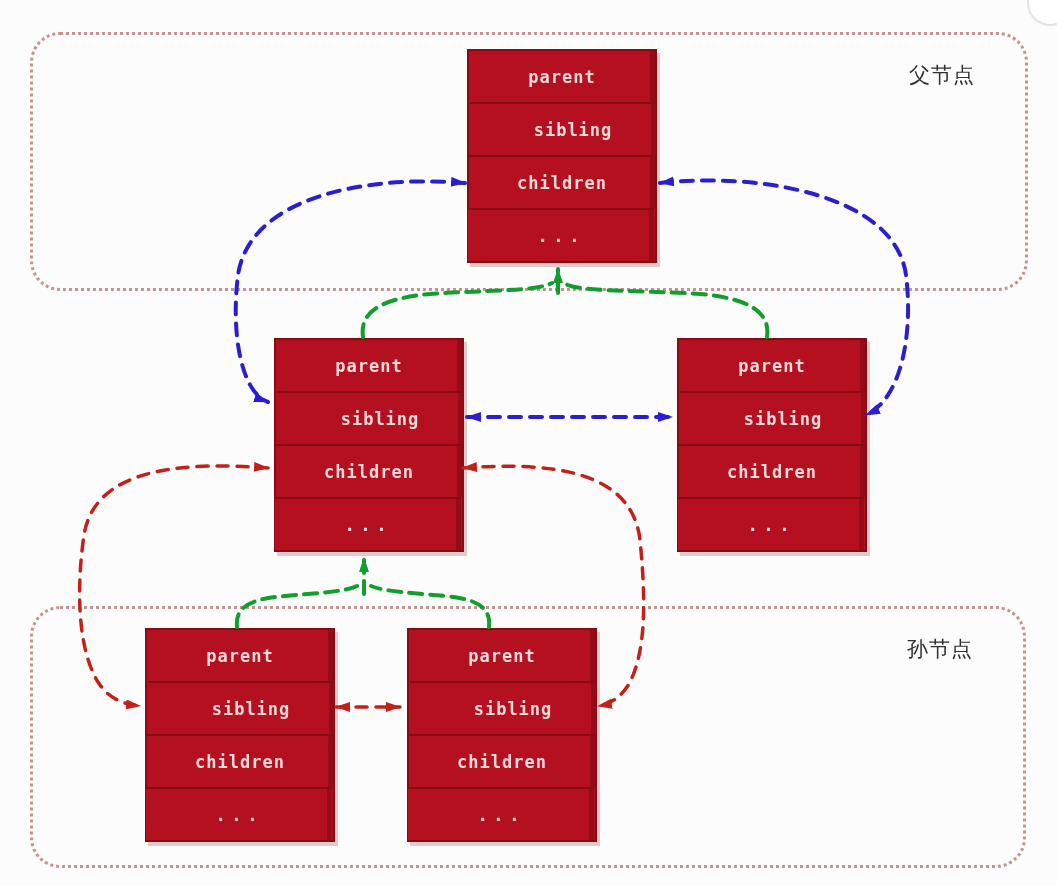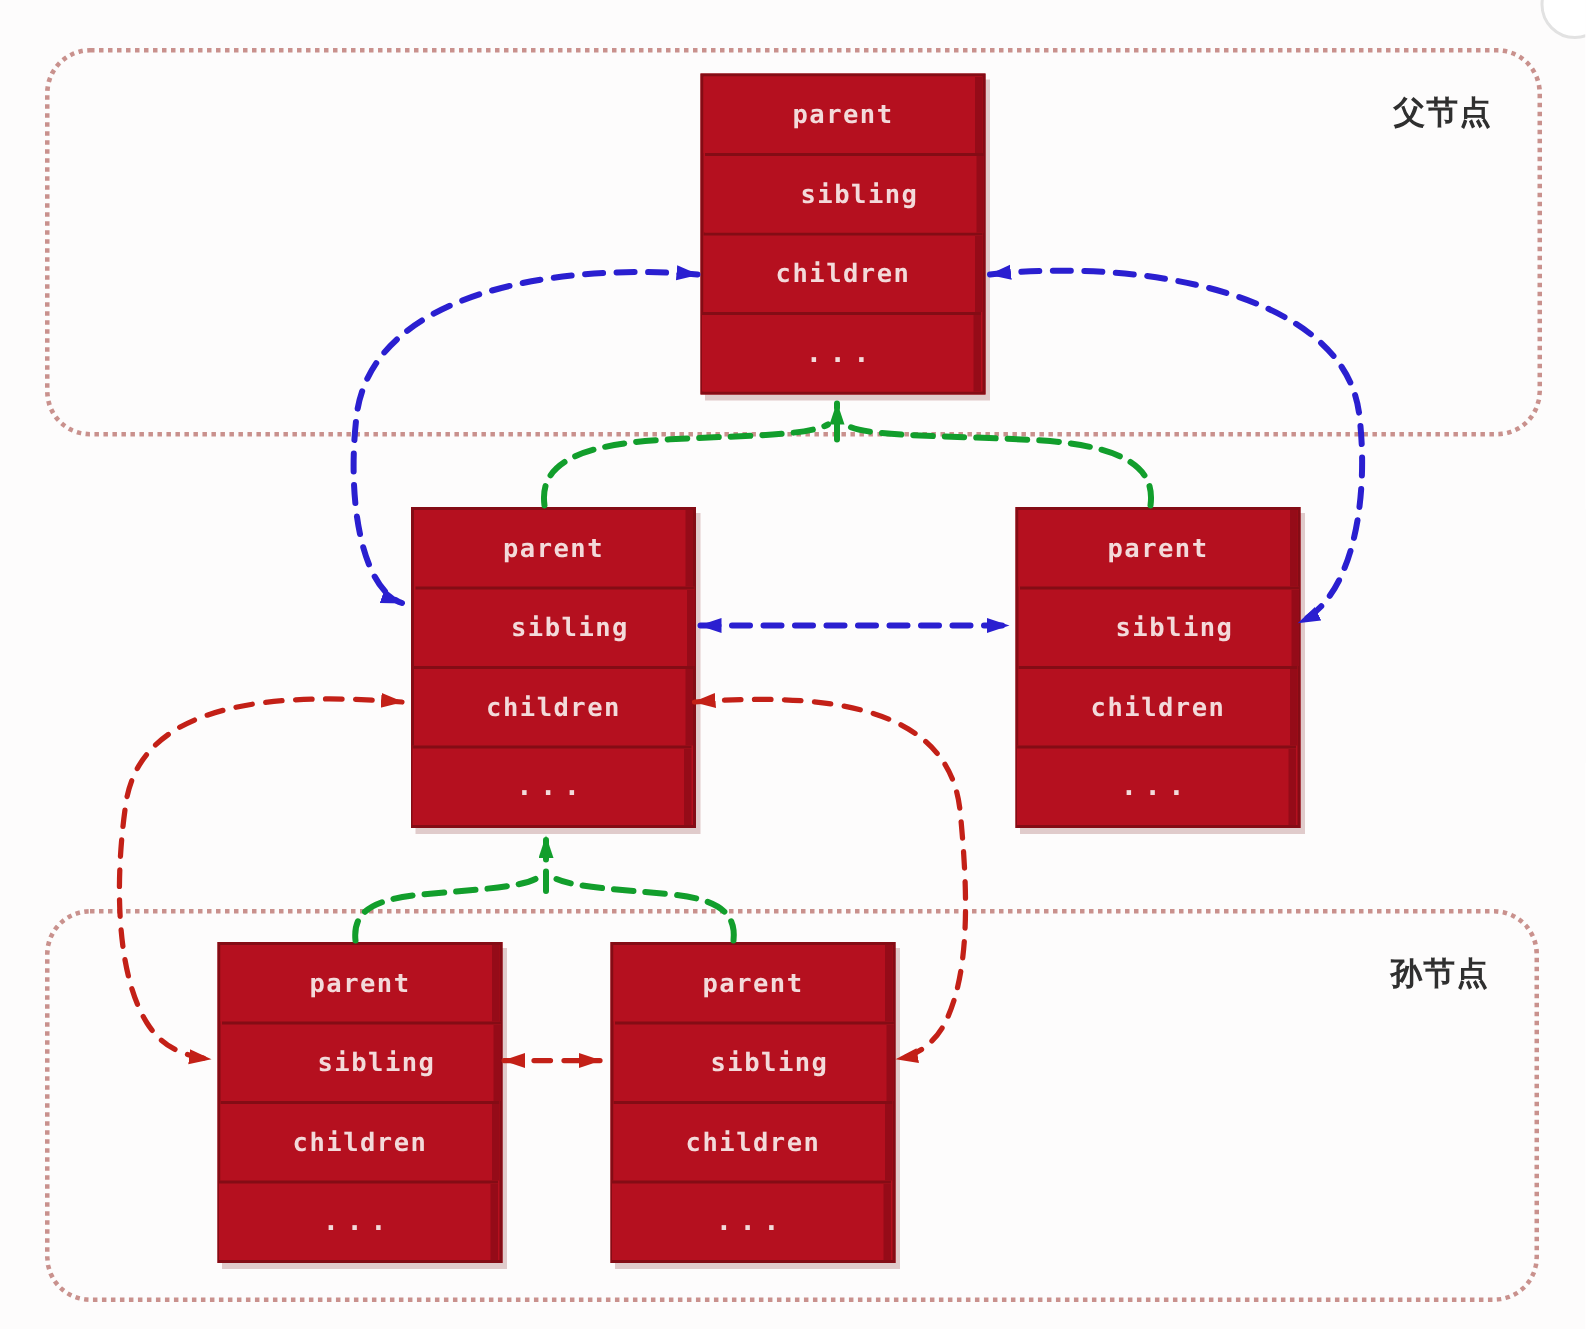--- a/index.html
+++ b/index.html
@@ -6,22 +6,22 @@
   .canvas {
     position:relative; width:1057px; height:886px;
     background:#fdfcfc; overflow:hidden;
     font-family:"Liberation Sans", sans-serif;
   }
   .band {
     position:absolute; border:3px dotted var(--band-border,#c9918d);
     border-radius:30px; background:transparent;
   }
   .band-label {
-    position:absolute; right:30px; top:26px;
-    font-size:21px; font-weight:bold; color:var(--label-color,#2f2f2f);
+    position:absolute; right:50px; top:26px;
+    font-size:21px; font-weight:normal; color:var(--label-color,#2f2f2f);
     letter-spacing:1px;
     margin-left:32px;
   }
   .node {
     position:absolute; width:186px;
     background:var(--node-fill,#b5101f);
     border:2px solid var(--node-border,#840c15);
     box-shadow:3px 4px 0 rgba(160,90,90,.30);
     text-align:right;
   }

